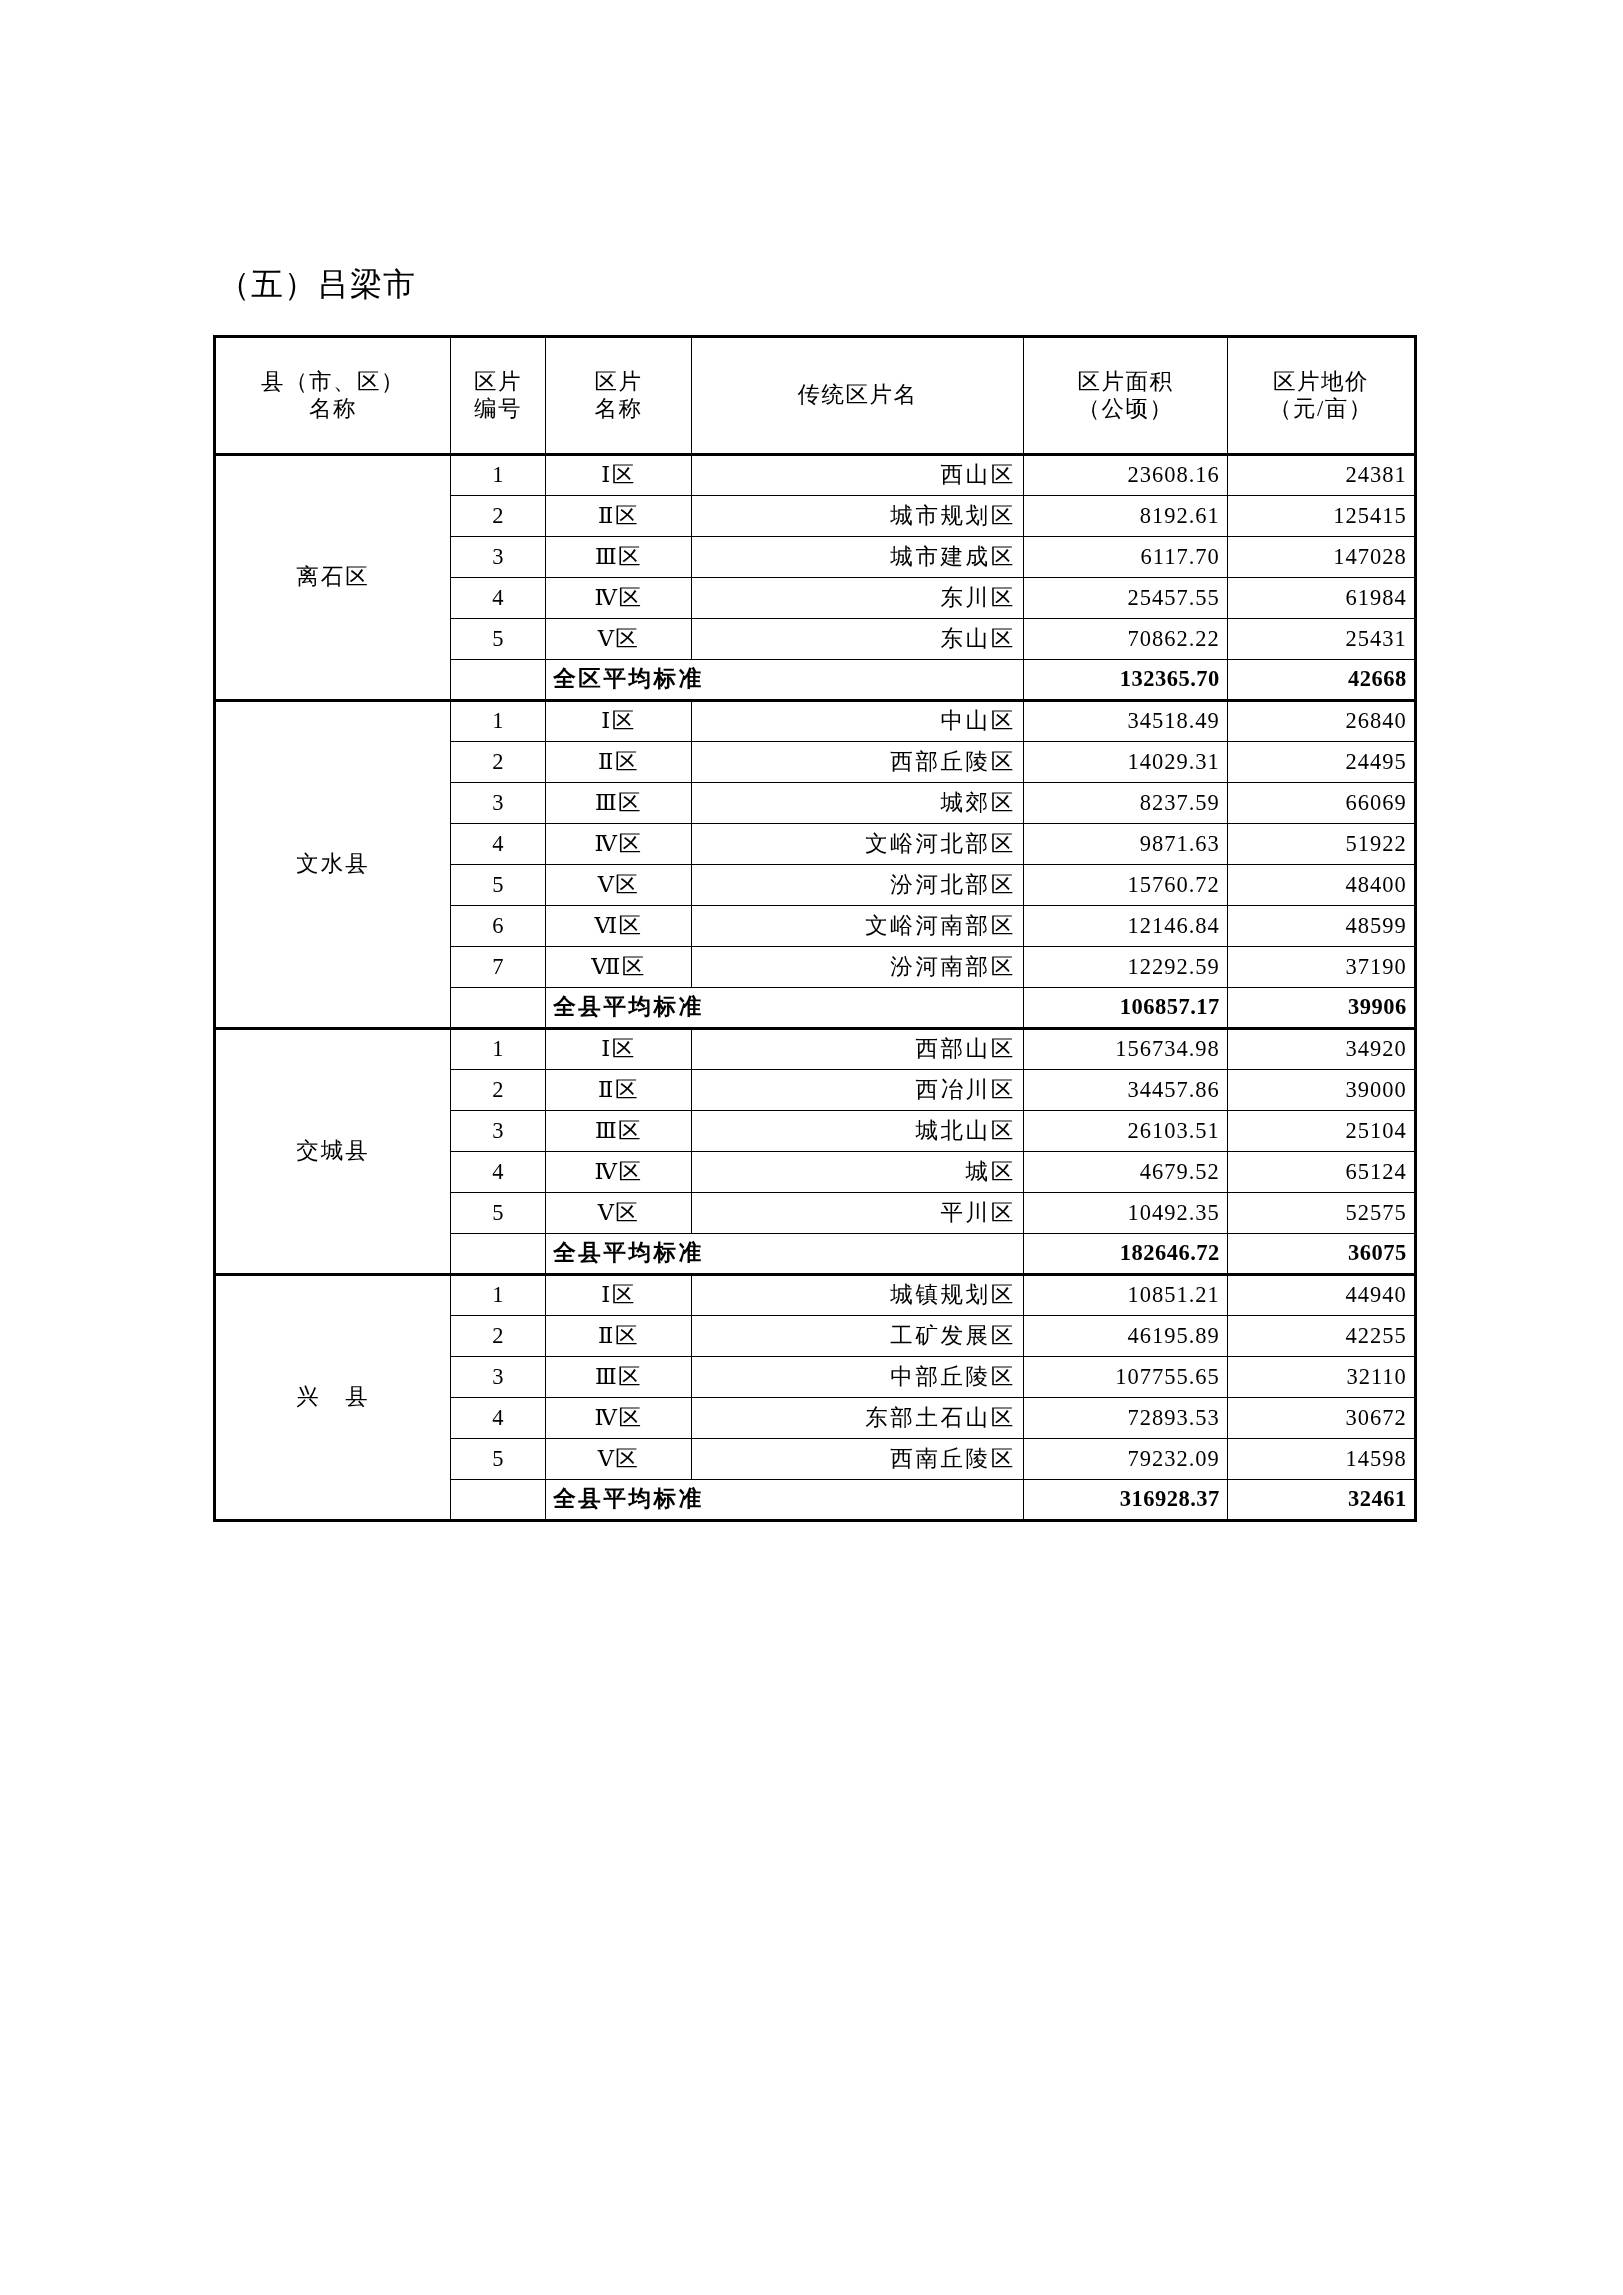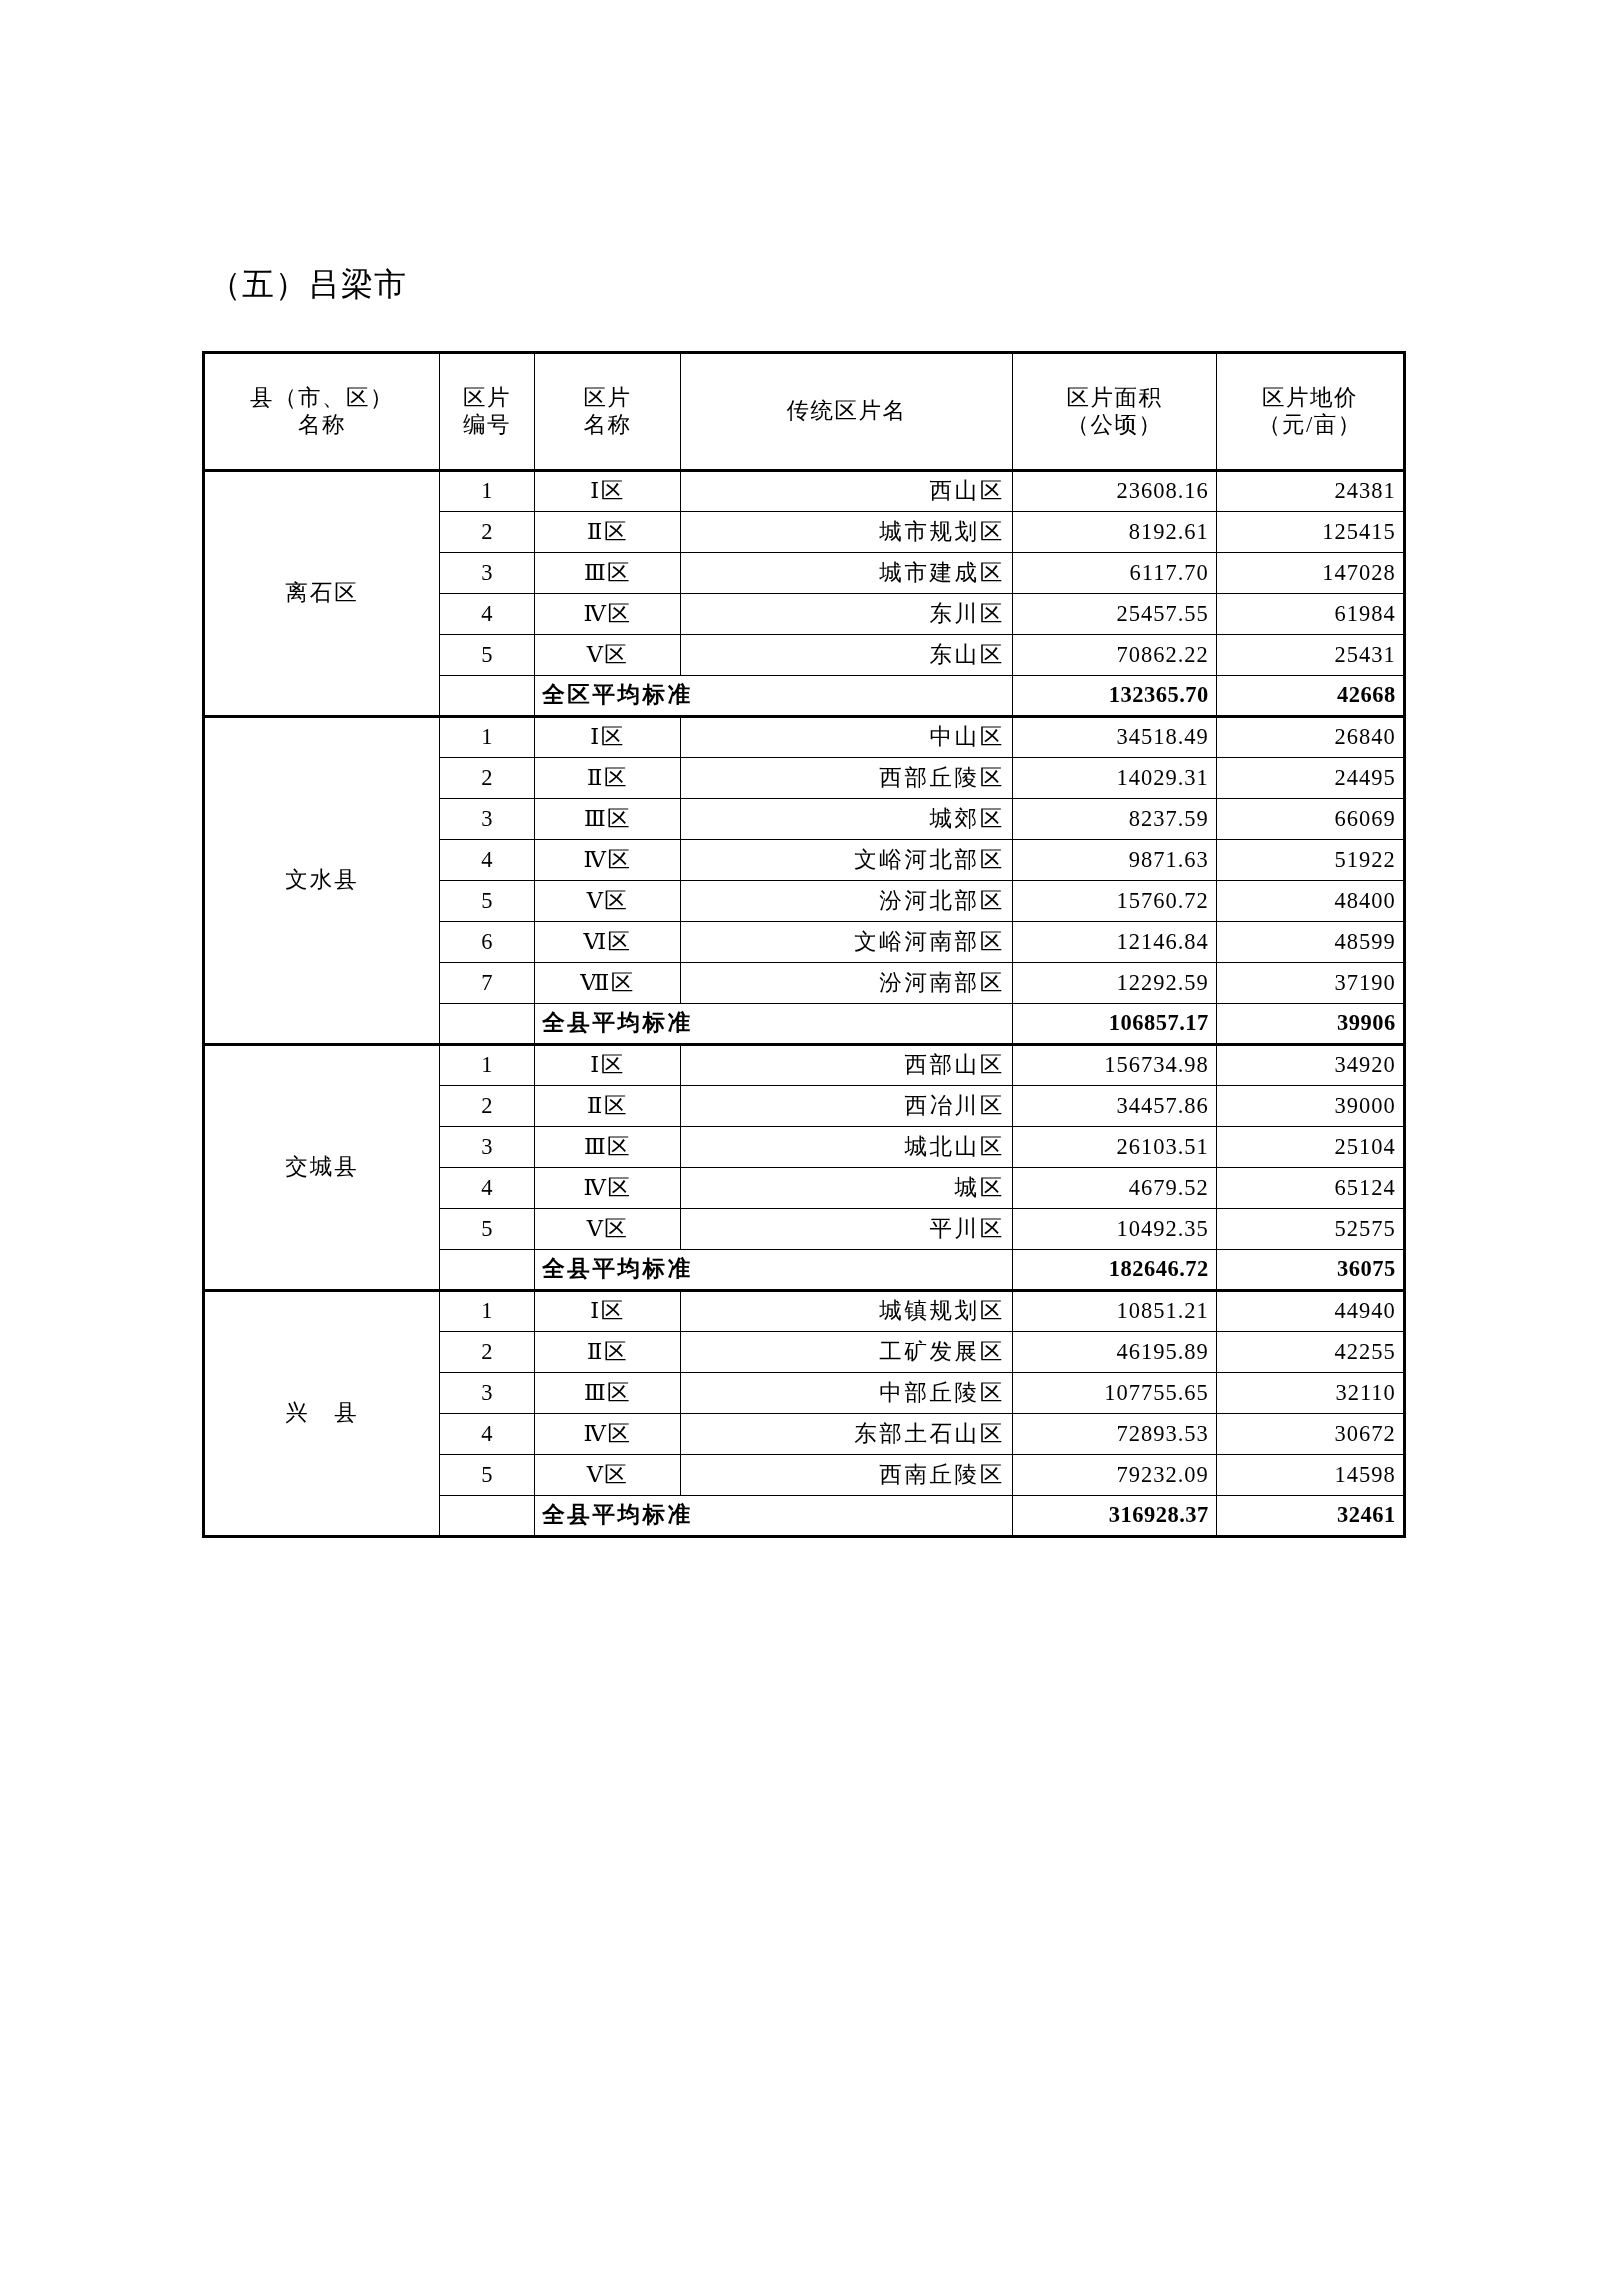--- a/index.html
+++ b/index.html
@@ -17,35 +17,34 @@
 
   .page {
     position: relative;
     width: 1623px;
     height: 2295px;
     box-sizing: border-box;
   }
 
   .section-title {
     position: absolute;
-    left: 209px;
+    left: 218px;
     top: 266px;
     font-size: 32px;
     line-height: 37px;
     letter-spacing: 1px;
     font-weight: 400;
     white-space: nowrap;
   }
 
   .table-wrap {
     position: absolute;
-    left: 202px;
+    left: 213px;
     top: 335px;
     width: 1312px;
-    margin-top: 16px;
   }
 
   table.price-table {
     border-collapse: collapse;
     table-layout: fixed;
     width: 1201px;
     border: 3.1px solid #000;
   }
 
   table.price-table col.c-county   { width: 236px; }

